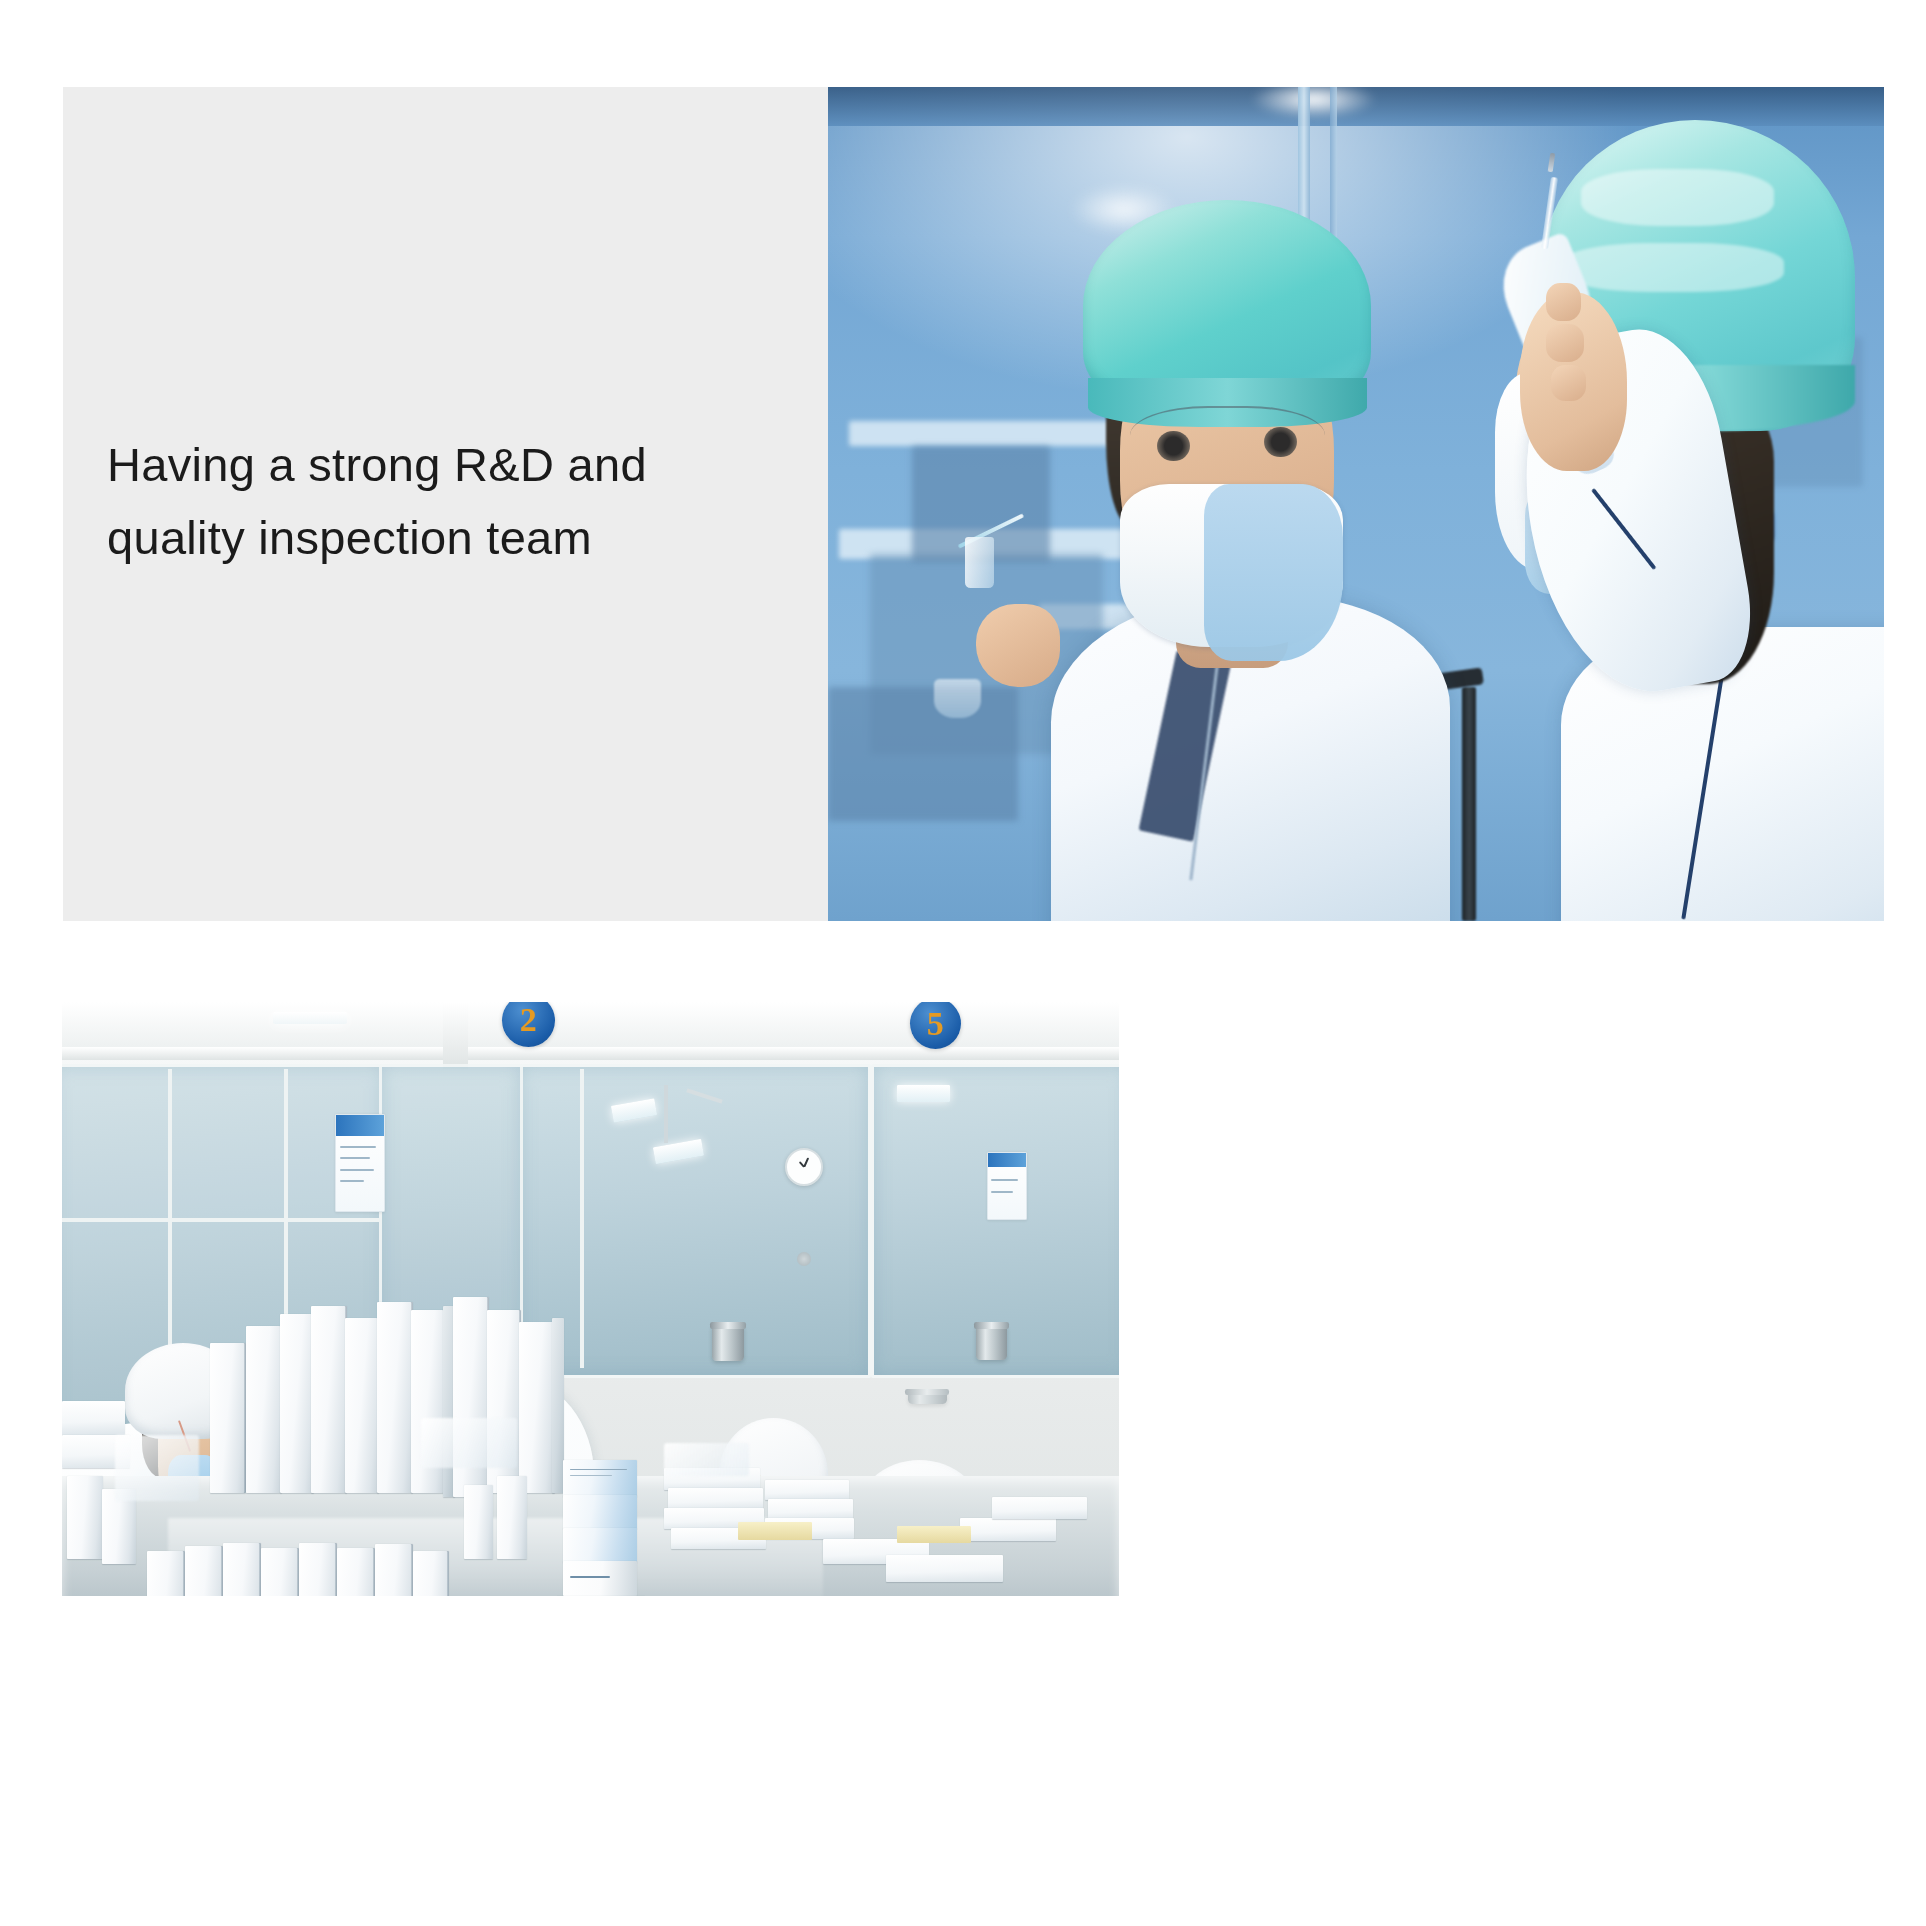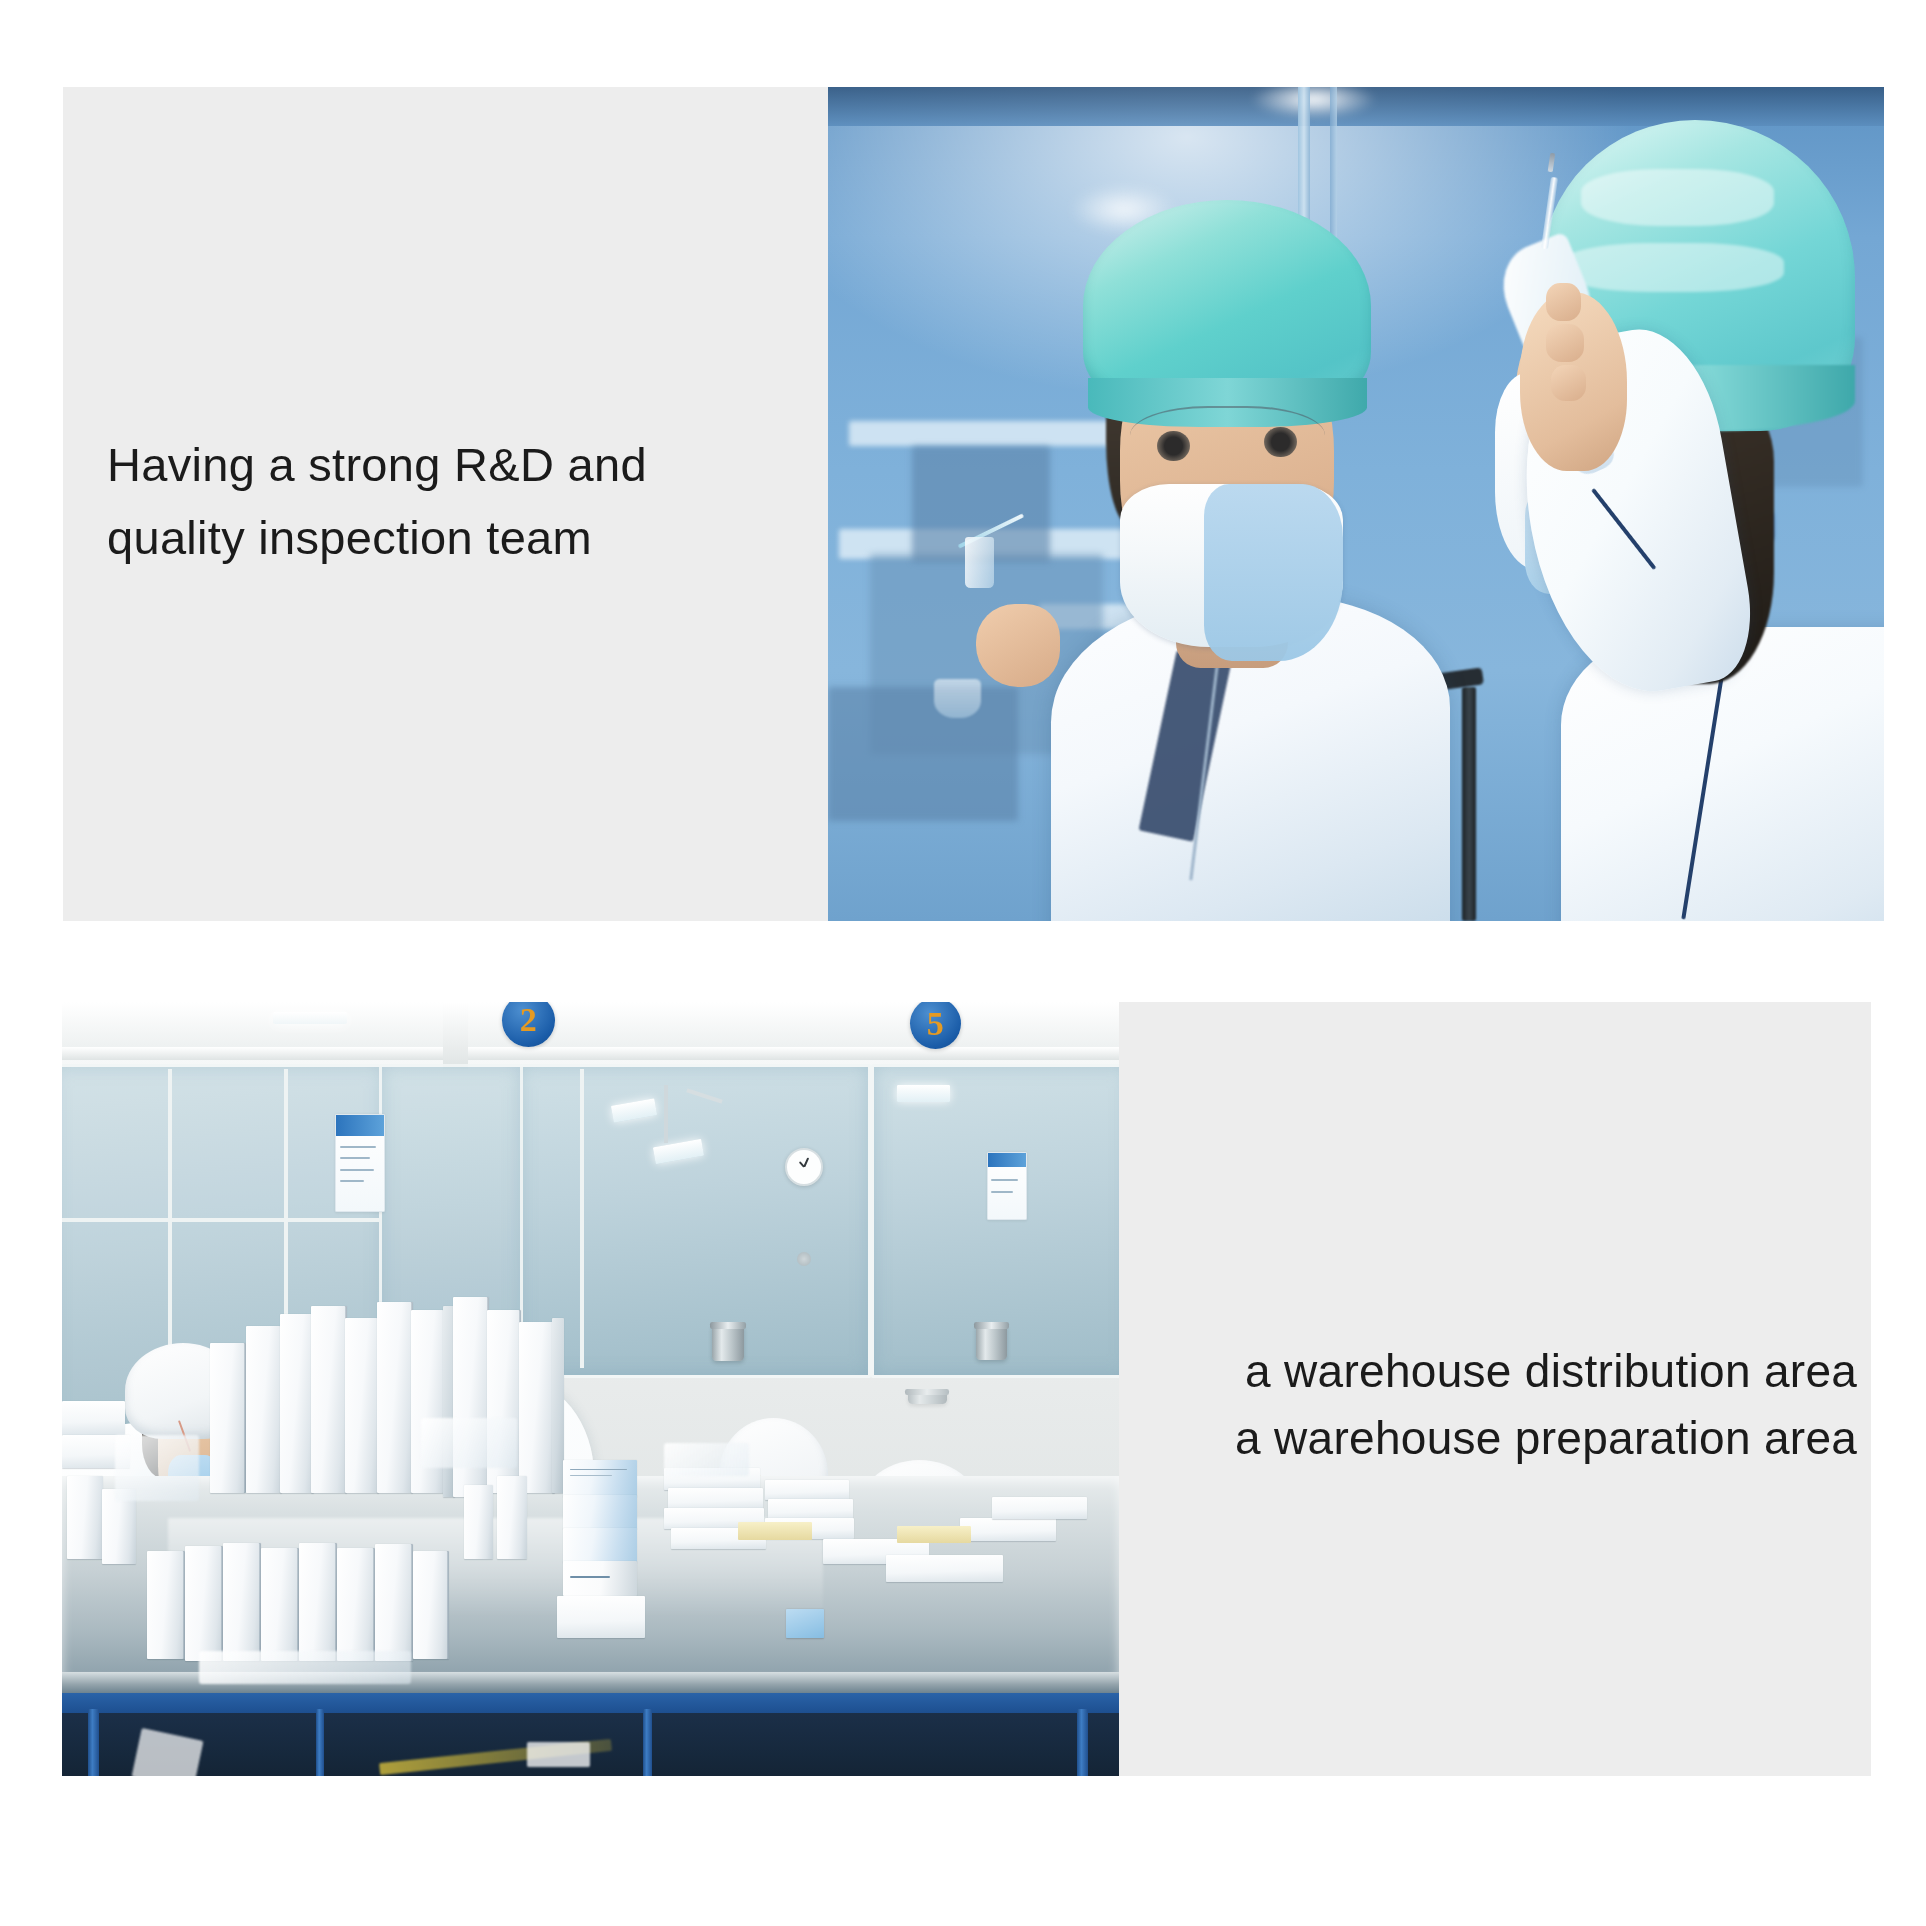--- a/index.html
+++ b/index.html
@@ -1,18 +1,18 @@
 <!DOCTYPE html>
 <html style="font-size:8.8px"><head>
 <meta charset="utf-8">
 <style>
   html,body{margin:0;padding:0;background:#ffffff;}
   body{width:1926px;height:1926px;font-family:"Liberation Sans",sans-serif;-webkit-font-smoothing:antialiased;}
 
-  .page{position:relative;width:1926px;height:1776px;background:#ffffff;overflow:hidden;}
+  .page{position:relative;width:1926px;height:1596px;background:#ffffff;overflow:hidden;}
 
   
   .row1{position:absolute;left:63px;top:87px;width:1820px;height:834px;}
   .r1-text-panel{position:absolute;left:0;top:0;width:765px;height:834px;background:#ededed;}
   .r1-caption{
     position:absolute;left:44px;top:341px;width:699px;
     font-size:47px;line-height:73px;font-weight:300;letter-spacing:0.3px;
     color:#1b1b1b;text-align:left;white-space:pre-line;
   }
   .r1-photo{position:absolute;left:765px;top:0;width:1056px;height:834px;overflow:hidden;background:#5b9bd0;}
@@ -496,20 +496,16 @@
         <div class="wrap" style="left:5%;top:52%;width:8%;height:8%;"></div>
         <div class="wrap" style="left:34%;top:50%;width:9%;height:6%;"></div>
         <div class="wrap" style="left:13%;top:78%;width:20%;height:4%;"></div>
         <div class="wrap" style="left:57%;top:53%;width:8%;height:4%;"></div>
 
         <div style="position:absolute;left:68.5%;top:73%;width:3.6%;height:3.4%;background:linear-gradient(160deg,#bcdcf2,#86bde2);border-radius:1.1px;box-shadow:0 0.6px 1.7px rgba(0,0,0,.18);"></div>
 
       </div>
     </div>
 
-    <div class="r2-text-panel">
-      <div class="r2-caption">a warehouse distribution area
-a warehouse preparation area</div>
-    </div>
   </div>
 
 </div>
 
 
 </body></html>

